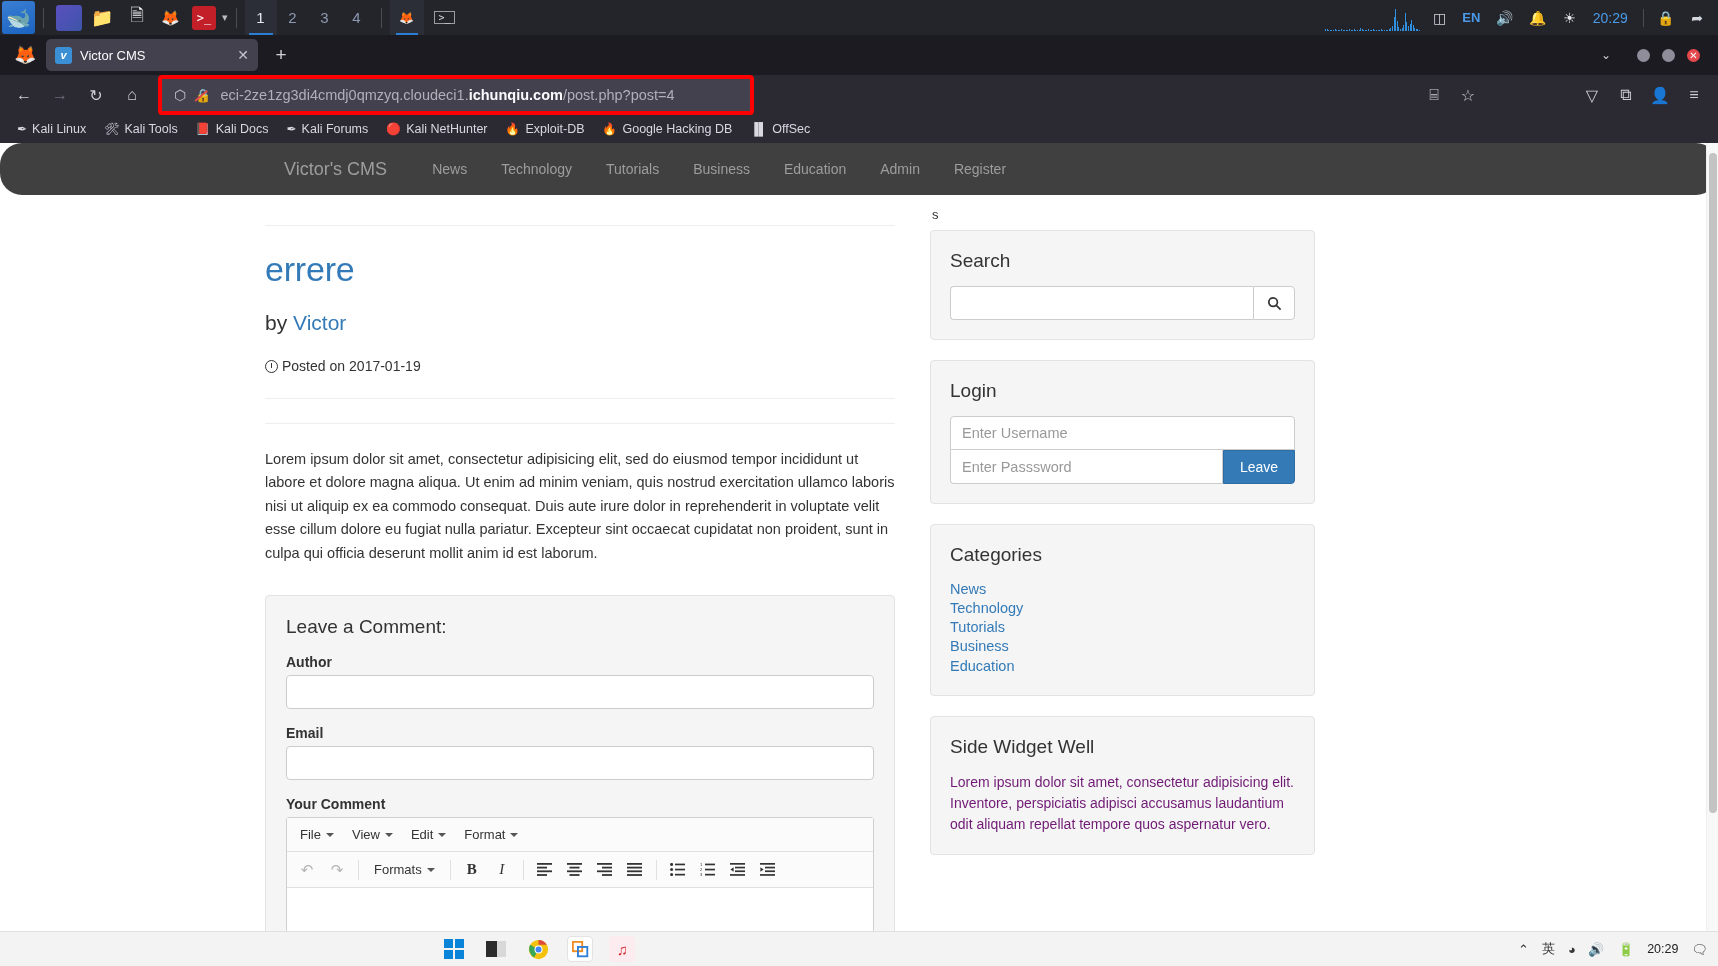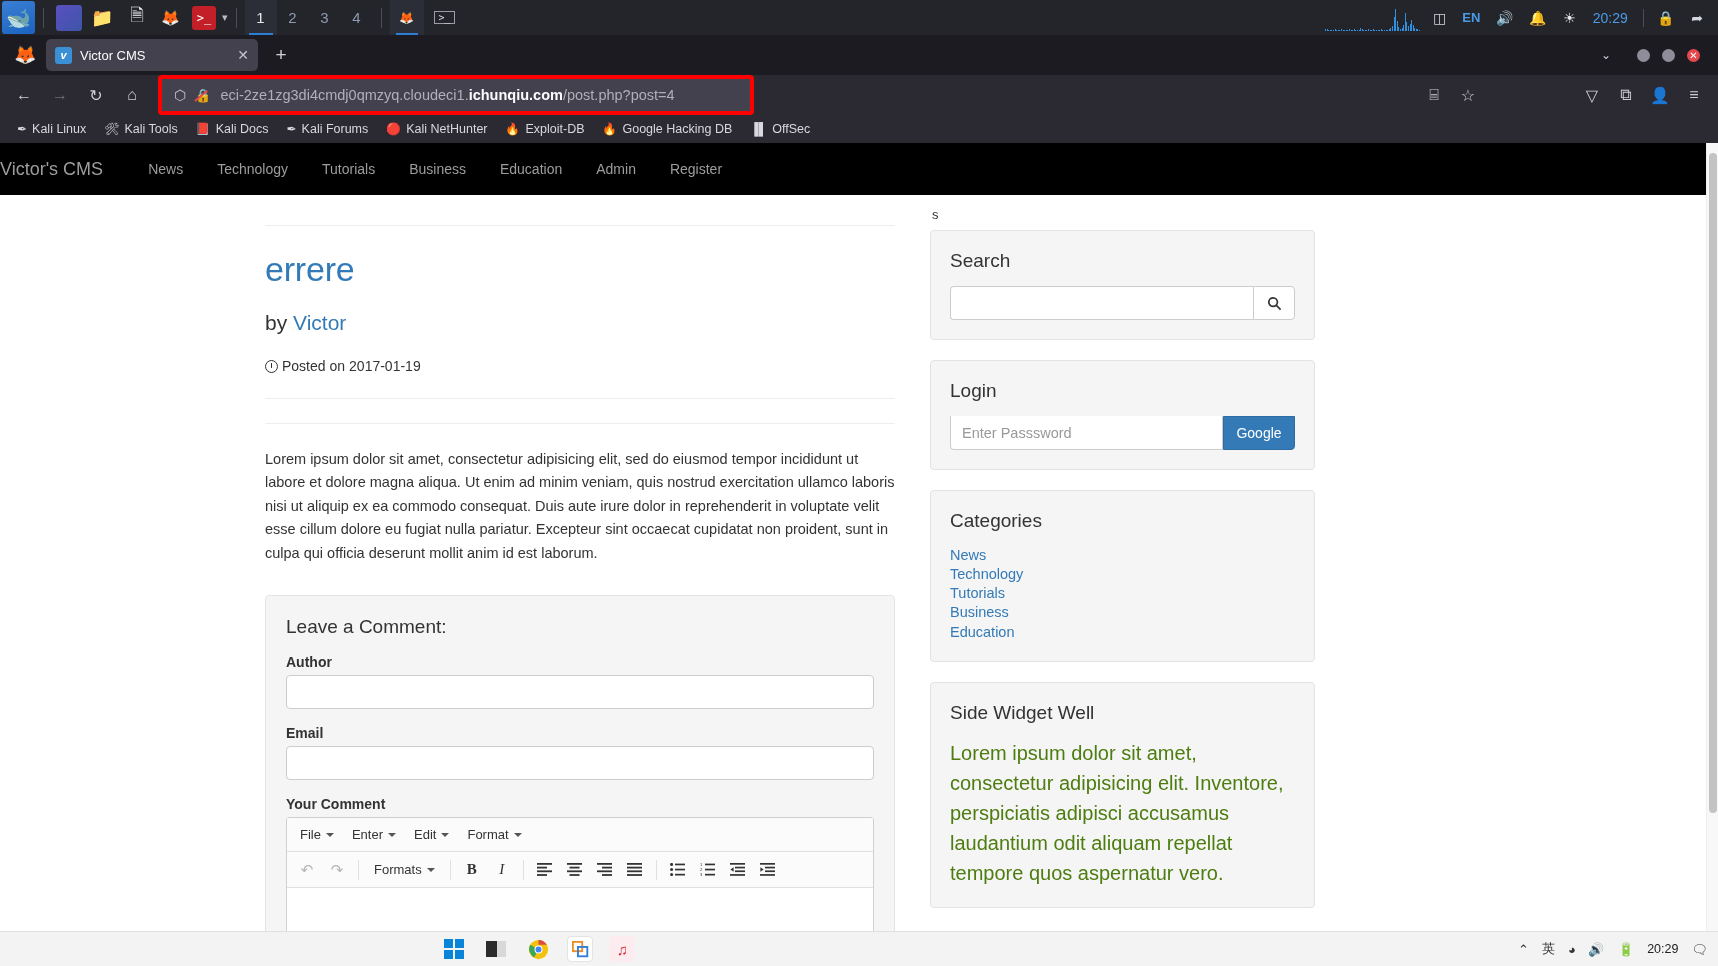--- a/index.html
+++ b/index.html
@@ -159,22 +159,24 @@
   }
   .bm { display: flex; align-items: center; gap: 5px; padding: 3px 7px; border-radius: 3px; }
   .bm-ico { font-size: 12px; }
 
   
   #viewport {
     height: 788px; background: #ffffff;
     overflow: hidden; position: relative;
   }
   #cms-nav {
-    height: 52px; background: #000000;
+    height: 52px; background: #404040;
     display: flex; align-items: center;
+    padding-left: 284px;
+    border-radius: 22px;
   }
   #cms-brand { color: #9d9d9d; font-size: 18px; margin-right: 28px; }
   #cms-nav a {
     color: #9d9d9d; font-size: 14px; text-decoration: none;
     padding: 0 17px;
   }
   #page {
     display: flex; padding: 0 150px 0 150px;
     gap: 0;
   }
@@ -260,21 +262,21 @@
   .login-input::placeholder { color: #999; }
   .login-row1 input { border-radius: 4px 4px 0 0; }
   .login-row2 { display: flex; }
   .login-row2 input { border-radius: 0 0 0 4px; border-top: none; flex: 1; }
   .submit-btn {
     width: 72px; background: #337ab7; color: #fff; border: 1px solid #2e6da4;
     font-size: 14px; border-radius: 0 0 4px 0;
     display: flex; align-items: center; justify-content: center;
   }
   .cat-list a { display: block; color: #337ab7; font-size: 14.5px; text-decoration: none; line-height: 1.32; }
-  .well p { font-size: 20px; color: #4d7c0f; line-height: 1.5; }
+  .well p { font-size: 14px; color: #701a75; line-height: 1.5; }
 
   
   #vscroll {
     position: absolute; right: 0; top: 0; width: 12px; height: 788px;
     background: #f8f8f8; border-left: 1px solid #eee;
   }
   #vthumb {
     position: absolute; top: 10px; left: 2px; width: 8px; height: 660px;
     background: #c3c3c3; border-radius: 4px;
   }
@@ -501,21 +503,21 @@
           <input class="finput" type="text" value="" style="">
           <label class="flabel">Your Comment</label>
 
           <div id="mce">
             <div id="mce-menubar">
                 <div class="mce-menu">
                   <span>File</span>
                   <span class="caret"></span>
                 </div>
                 <div class="mce-menu">
-                  <span>Enter</span>
+                  <span>View</span>
                   <span class="caret"></span>
                 </div>
                 <div class="mce-menu">
                   <span>Edit</span>
                   <span class="caret"></span>
                 </div>
                 <div class="mce-menu">
                   <span>Format</span>
                   <span class="caret"></span>
                 </div>
@@ -638,23 +640,26 @@
                     <circle cx="6.5" cy="6.5" r="4.6"></circle>
                     <line x1="10" y1="10" x2="14.5" y2="14.5"></line>
                   </g>
                 </svg>
             </div>
           </div>
         </div>
 
         <div class="well">
           <h4>Login</h4>
+          <div class="login-row1">
+            <input class="login-input" type="text" placeholder="Enter Username" style="">
+          </div>
           <div class="login-row2">
             <input class="login-input" type="text" placeholder="Enter Passsword" style="">
-            <div class="submit-btn">Google</div>
+            <div class="submit-btn">Leave</div>
           </div>
         </div>
 
         <div class="well">
           <h4>Categories</h4>
           <div class="cat-list">
               <a href="#">News</a>
               <a href="#">Technology</a>
               <a href="#">Tutorials</a>
               <a href="#">Business</a>

